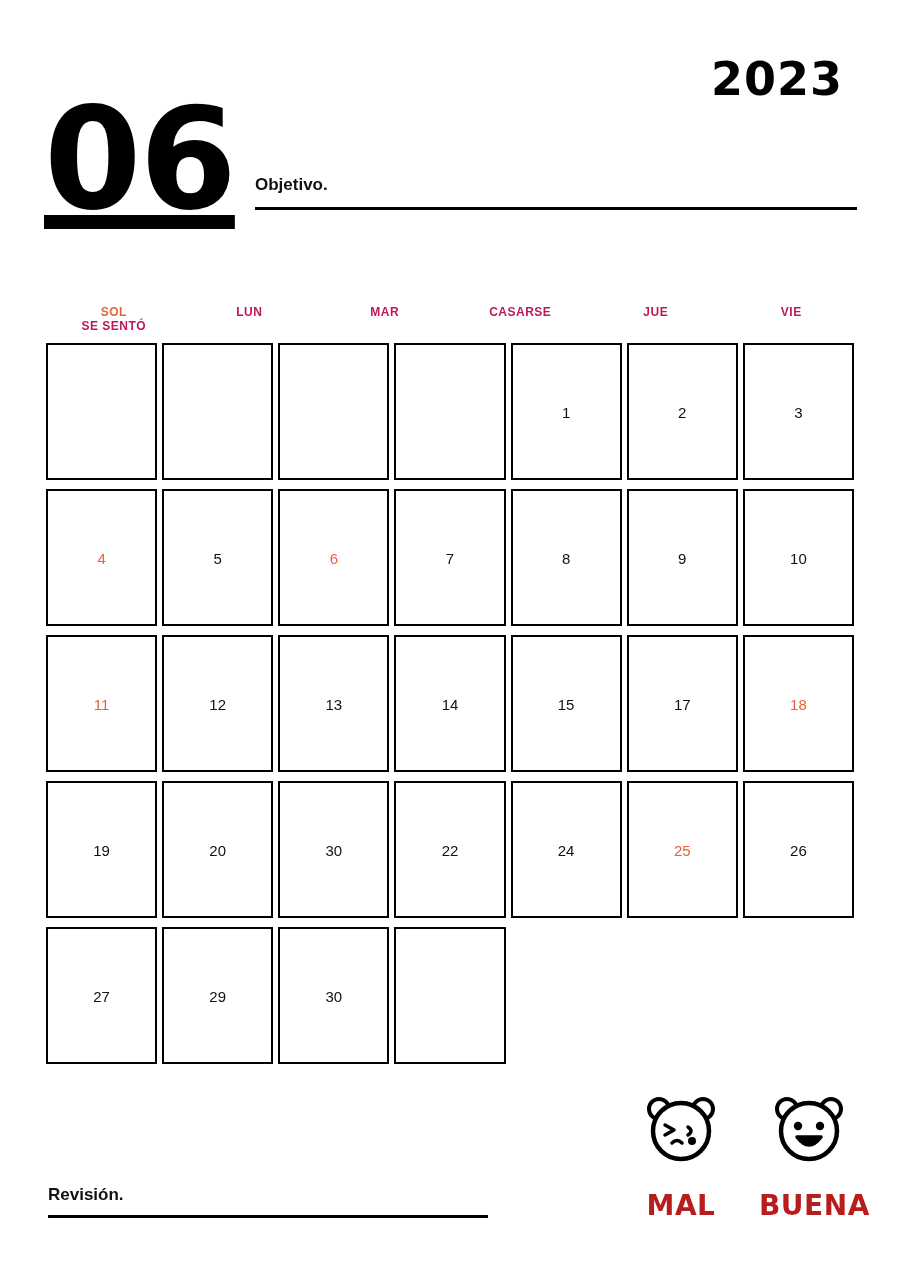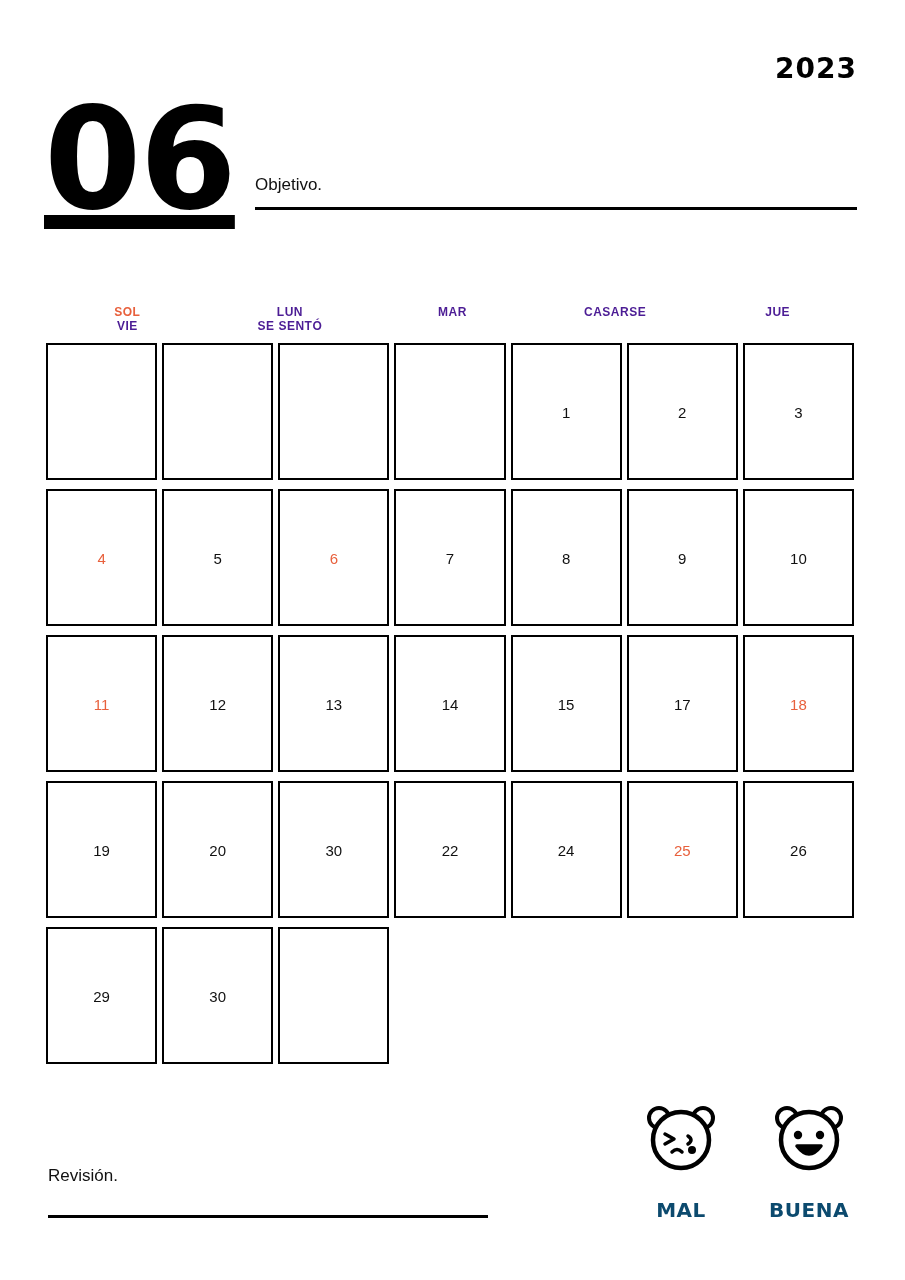--- a/index.html
+++ b/index.html
@@ -20,22 +20,22 @@
   .page {
     position: absolute;
     inset: 0;
     padding: 0;
   }
 
   
   .year {
     position: absolute;
     top: 52px;
-    right: 48px;
-    font-size: 28px;
+    right: 62px;
+    font-size: 46px;
     font-weight: 800;
     letter-spacing: 1px;
     color: #000;
     font-family: "DejaVu Sans", sans-serif;
   }
 
   .month-number {
     position: absolute;
     top: 96px;
     left: 44px;
@@ -49,48 +49,48 @@
   }
 
   .objective-wrap {
     position: absolute;
     top: 175px;
     left: 255px;
     right: 48px;
   }
   .objective-label {
     font-size: 17px;
-    font-weight: 400;
+    font-weight: 700;
     color: #111;
     margin-bottom: 12px;
   }
   .objective-line {
     border-bottom: 3px solid #000;
     height: 1px;
     width: 100%;
   }
 
   
   .calendar {
     position: absolute;
     top: 305px;
     left: 46px;
     width: 813px;
   }
   .dow-row {
     display: grid;
-    grid-template-columns: repeat(5, 1fr);
+    grid-template-columns: repeat(6, 1fr);
     margin-bottom: 10px;
   }
   .dow {
     text-align: center;
     font-size: 12px;
     font-weight: 700;
     letter-spacing: 0.5px;
-    color: #4c1d95;
+    color: #be185d;
   }
   .dow.sun { color: #e8603c; }
 
   .grid {
     display: grid;
     grid-template-columns: repeat(7, 1fr);
     grid-auto-rows: 146px;
     column-gap: 0px;
     row-gap: 0px;
   }
@@ -117,23 +117,23 @@
 
   
   .review-wrap {
     position: absolute;
     left: 48px;
     bottom: 62px;
     width: 440px;
   }
   .review-label {
     font-size: 17px;
-    font-weight: 400;
+    font-weight: 700;
     color: #111;
-    margin-bottom: 29px;
+    margin-bottom: 10px;
   }
   .review-line {
     border-bottom: 3px solid #000;
     width: 440px;
   }
 
   .moods {
     position: absolute;
     right: 46px;
     bottom: 58px;
@@ -141,25 +141,25 @@
     gap: 28px;
     align-items: flex-end;
   }
   .mood {
     width: 100px;
     text-align: center;
   }
   .mood svg { display: block; margin: 0 auto; }
   .mood-label {
     margin-top: 22px;
-    font-size: 20px;
+    font-size: 28px;
     font-weight: 800;
     letter-spacing: 0.5px;
     font-family: "DejaVu Sans", sans-serif;
-    color: #0c4a6e;
+    color: #b91c1c;
   }
 </style>
 </head>
 <body>
 
 <div class="page">
 
   <div class="year">2023</div>
 
   <div class="month-number">06</div>
@@ -262,20 +262,23 @@
         </div>
       <div class="cell">
           <div class="daynum">24</div>
         </div>
 
       <div class="cell sun">
           <div class="daynum">25</div>
         </div>
       <div class="cell">
           <div class="daynum">26</div>
+        </div>
+      <div class="cell">
+          <div class="daynum">27</div>
         </div>
       <div class="cell">
           <div class="daynum">29</div>
         </div>
       <div class="cell">
           <div class="daynum">30</div>
         </div>
       <div class="cell empty">
           <div class="daynum"></div>
         </div>

